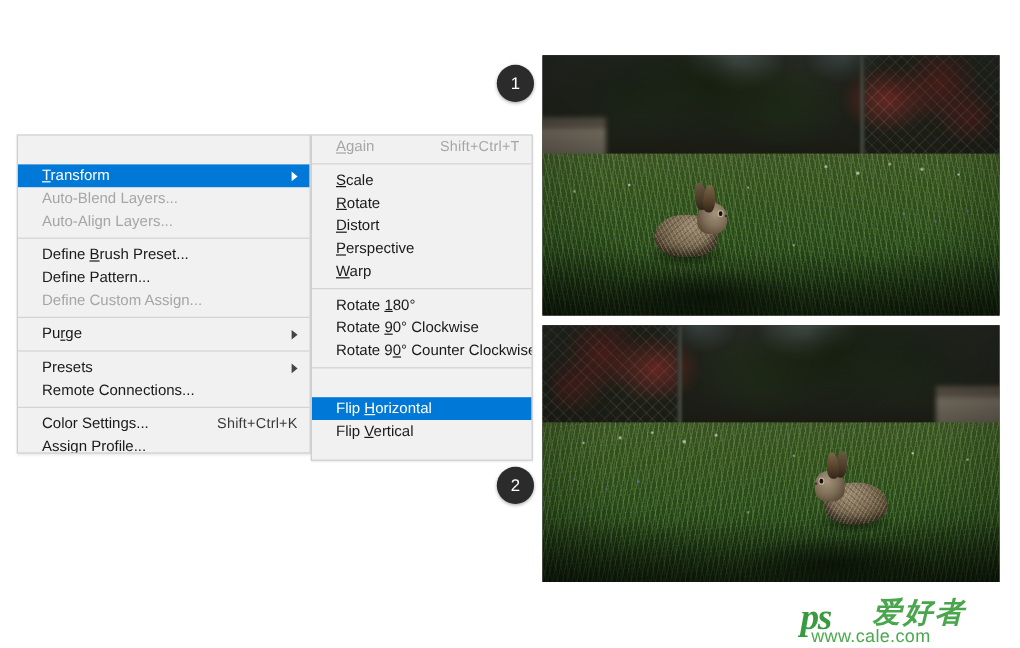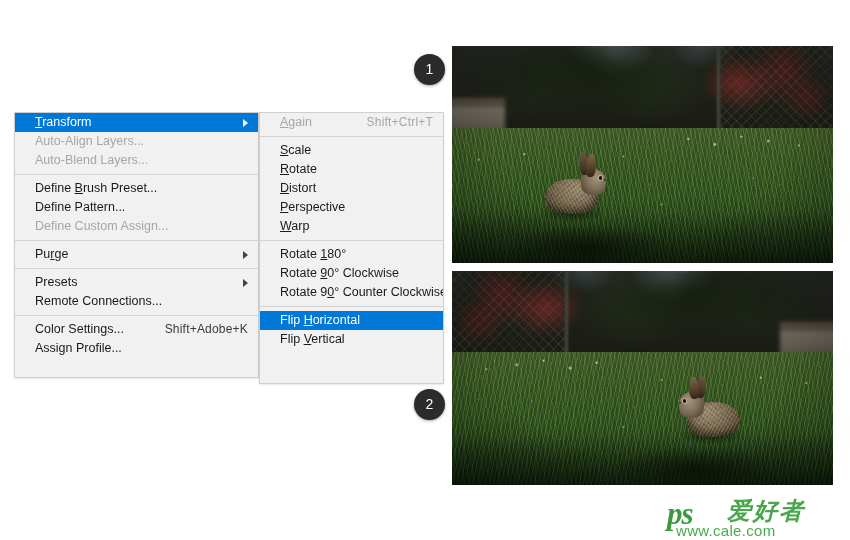--- a/index.html
+++ b/index.html
@@ -36,21 +36,21 @@
   }
   .mi .lbl { flex: 0 0 auto; }
   .mi .sc {
     margin-left: auto;
     padding-left: 22px;
     color: #3a3a3a;
     font-size: 12px;
     letter-spacing: .2px;
   }
   .mi.disabled, .mi.disabled .sc { color: #a6a6a6; }
-  .mi.hl { background: #0078d7; color: #ffffff; }
+  .mi.hl { background: #0078d7; color: #ffffff; margin-top: 24px; }
   .mi.hl .arrow { border-left-color: #ffffff; }
   .mi .arrow {
     margin-left: auto;
     width: 0; height: 0;
     border-top: 4px solid transparent;
     border-bottom: 4px solid transparent;
     border-left: 5px solid #444;
   }
   .sep {
     height: 1px;
@@ -252,24 +252,24 @@
 
 <div id="root">
 
   <div class="menu" id="menu-main">
 
     <div class="mi hl">
       <span class="lbl"><u>T</u>ransform</span>
       <span class="arrow"></span>
     </div>
     <div class="mi disabled">
+      <span class="lbl">Auto-Blend Layers...</span>
+    </div>
+    <div class="mi disabled">
       <span class="lbl">Auto-Align Layers...</span>
-    </div>
-    <div class="mi disabled">
-      <span class="lbl">Auto-Blend Layers...</span>
     </div>
 
     <div class="sep"></div>
 
     <div class="mi">
       <span class="lbl">Define <u>B</u>rush Preset...</span>
     </div>
     <div class="mi">
       <span class="lbl">Define Pattern...</span>
     </div>
@@ -291,21 +291,21 @@
       <span class="arrow"></span>
     </div>
     <div class="mi">
       <span class="lbl">Remote Connections...</span>
     </div>
 
     <div class="sep"></div>
 
     <div class="mi">
       <span class="lbl">Color Settin<u>g</u>s...</span>
-      <span class="sc">Shift+Adobe+K</span>
+      <span class="sc">Shift+Ctrl+K</span>
     </div>
     <div class="mi">
       <span class="lbl">Assign Profile...</span>
     </div>
   </div>
 
   <div class="menu" id="menu-sub">
 
     <div class="mi disabled">
       <span class="lbl"><u>A</u>gain</span>

